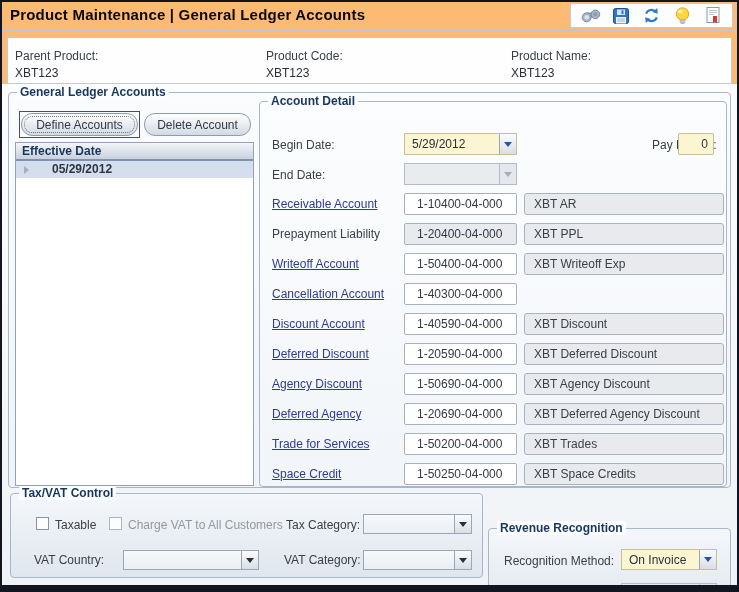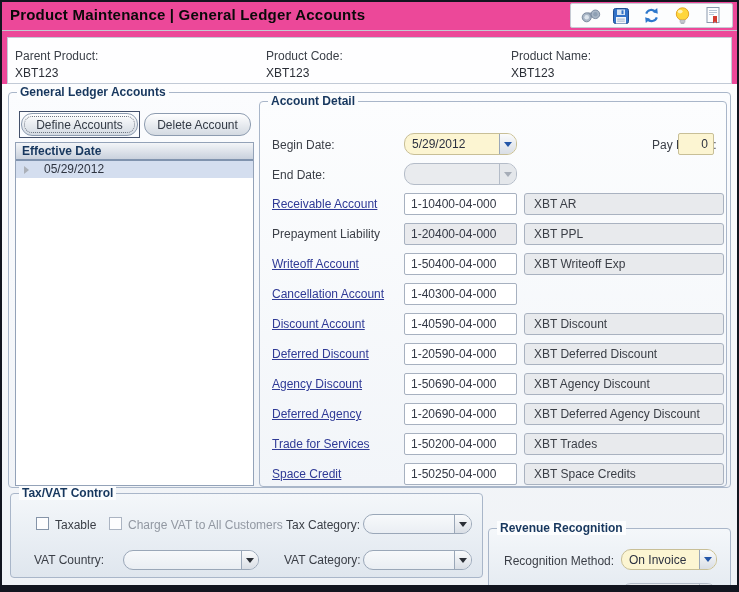--- a/index.html
+++ b/index.html
@@ -1,17 +1,17 @@
 <!DOCTYPE html>
 <html><head>
 <meta charset="utf-8">
 <style>
   * { box-sizing: border-box; margin: 0; padding: 0; }
   body { font-family: "Liberation Sans", sans-serif; background:#DDE1E6; }
-  .window { position:relative; width:739px; height:592px; background:#ec4899; overflow:hidden; }
+  .window { position:relative; width:739px; height:592px; background:#fdba74; overflow:hidden; }
   .edge { position:absolute; background:#12151F; z-index:50; }
 
   .page-title { position:absolute; left:10px; top:6px; font-size:15px; font-weight:bold; color:#0A0A0A; letter-spacing:0.2px; }
   .title-sep { position:absolute; left:2px; top:30px; width:735px; height:1px; background:#C3C8D1; }
 
   .toolbar { position:absolute; left:570px; top:3px; width:163px; height:25px; border:1px solid #C5CAD3; border-radius:2px; background:#FCFDFE; display:flex; align-items:center; justify-content:space-evenly; }
   .tbi { width:22px; height:20px; display:flex; align-items:center; justify-content:center; cursor:pointer; }
 
   .content-bg { position:absolute; left:2px; top:84px; width:735px; height:501px; background:linear-gradient(#FDFDFE,#EFF2F6); }
 
@@ -30,41 +30,41 @@
 
   .btn-focus { position:absolute; left:10px; top:18px; border:1px solid #44516B; padding:1px; background:transparent; }
   .pill-btn { width:117px; height:23px; border:1px solid #8D9CB0; border-radius:11px; background:linear-gradient(#FFFFFF,#E6EAEF 55%,#D4DAE2); font-size:12px; color:#333A45; display:flex; align-items:center; justify-content:center; cursor:pointer; white-space:nowrap; }
   .pill-btn.focused { outline:1px dotted #6E7683; outline-offset:-4px; }
   .btn-delete { position:absolute; left:135px; top:20px; width:107px; }
 
   .tree { position:absolute; left:6px; top:49px; width:239px; height:344px; border:1px solid #93A2B8; background:#FFFFFF; }
   .tree-header { height:18px; line-height:17px; padding-left:6px; font-size:12px; font-weight:bold; color:#17375E; background:linear-gradient(#F3F5F8,#C9D1DD); border-bottom:2px solid #8093AE; }
   .tree-row { position:relative; height:17px; line-height:17px; background:#D4DEEF; font-size:12px; color:#2E3440; cursor:pointer; }
   .tree-row .tri { position:absolute; left:8px; top:5px; width:0; height:0; border-top:4px solid transparent; border-bottom:4px solid transparent; border-left:5px solid #ABB0B8; }
-  .tree-row .trow-label { position:absolute; left:28px; top:0; }
+  .tree-row .trow-label { position:absolute; left:36px; top:0;font-weight:bold; }
 
   .flabel { position:absolute; font-size:12px; color:#3A3E46; white-space:nowrap; }
   .flabel.dim { color:#9298A2; }
 
-  .combo { position:absolute; display:flex; border:1px solid #9AA7B8; border-radius:10px; background:linear-gradient(#F7F9FB,#EAEEF3); overflow:hidden; cursor:pointer; }
+  .combo { position:absolute; display:flex; border:1px solid #9AA7B8; border-radius:0; background:linear-gradient(#F7F9FB,#EAEEF3); overflow:hidden; cursor:pointer; }
   .combo .combo-val { flex:1; font-size:12px; color:#2C3140; padding-left:7px; display:flex; align-items:center; white-space:nowrap; }
   .combo .combo-btn { width:17px; border-left:1px solid #9AA7B8; background:linear-gradient(#FAFBFC,#D9DEE5); display:flex; align-items:center; justify-content:center; }
   .combo .arr { width:0; height:0; border-left:4px solid transparent; border-right:4px solid transparent; border-top:5px solid #2B2F36; }
   .combo.yellow { background:#FCF5D2; border-color:#C8BF97; }
   .combo.yellow .arr { border-top-color:#2456A8; }
   .combo.disabled { background:#E9EBEE; border-color:#B4BCC8; cursor:default; }
   .combo.disabled .combo-btn { background:#E4E7EB; border-left-color:#B4BCC8; }
   .combo.disabled .arr { border-top-color:#A6ADB8; }
 
   .pp-input { position:absolute; width:36px; height:22px; border:1px solid #C8BF97; border-radius:2px; background:#FCF5D2; font-family:"Liberation Sans",sans-serif; font-size:12px; color:#2C3140; text-align:right; padding-right:5px; outline:none; }
 
   .acct-row { position:absolute; left:0; width:100%; height:22px; }
   .acct-label { position:absolute; left:12px; top:4px; font-size:12px; color:#3C4048; white-space:nowrap;text-align:center; }
   .acct-link { color:#2F3A96; text-decoration:underline; cursor:pointer; }
-  .code-input { position:absolute; left:144px; top:0; width:113px; height:22px; border:1px solid #A7B1C0; border-radius:2px; background:#FFFFFF; font-family:"Liberation Sans",sans-serif; font-size:12px; color:#333845; padding:0 6px; outline:none; }
+  .code-input { position:absolute; left:144px; top:0; width:113px; height:22px; border:1px solid #A7B1C0; border-radius:2px; background:#FFFFFF; font-family:"Liberation Sans",sans-serif; font-size:12px; color:#333845; padding:0 12px; outline:none; }
   .code-input.readonly { background:#E9EAED; }
   .desc-box { position:absolute; left:264px; top:0; width:200px; height:22px; line-height:20px; border:1px solid #A9B2C0; border-radius:3px; background:#E8EAED; font-size:12px; color:#3A3E46; padding-left:9px; white-space:nowrap; overflow:hidden; }
 
   .cbx { position:absolute; width:13px; height:13px; border:1px solid #8594A8; background:#FDFDFE; cursor:pointer; }
   .cbx.dim { border-color:#ABB4C2; cursor:default; }
 </style>
 </head>
 <body>
 
 <div class="window">

